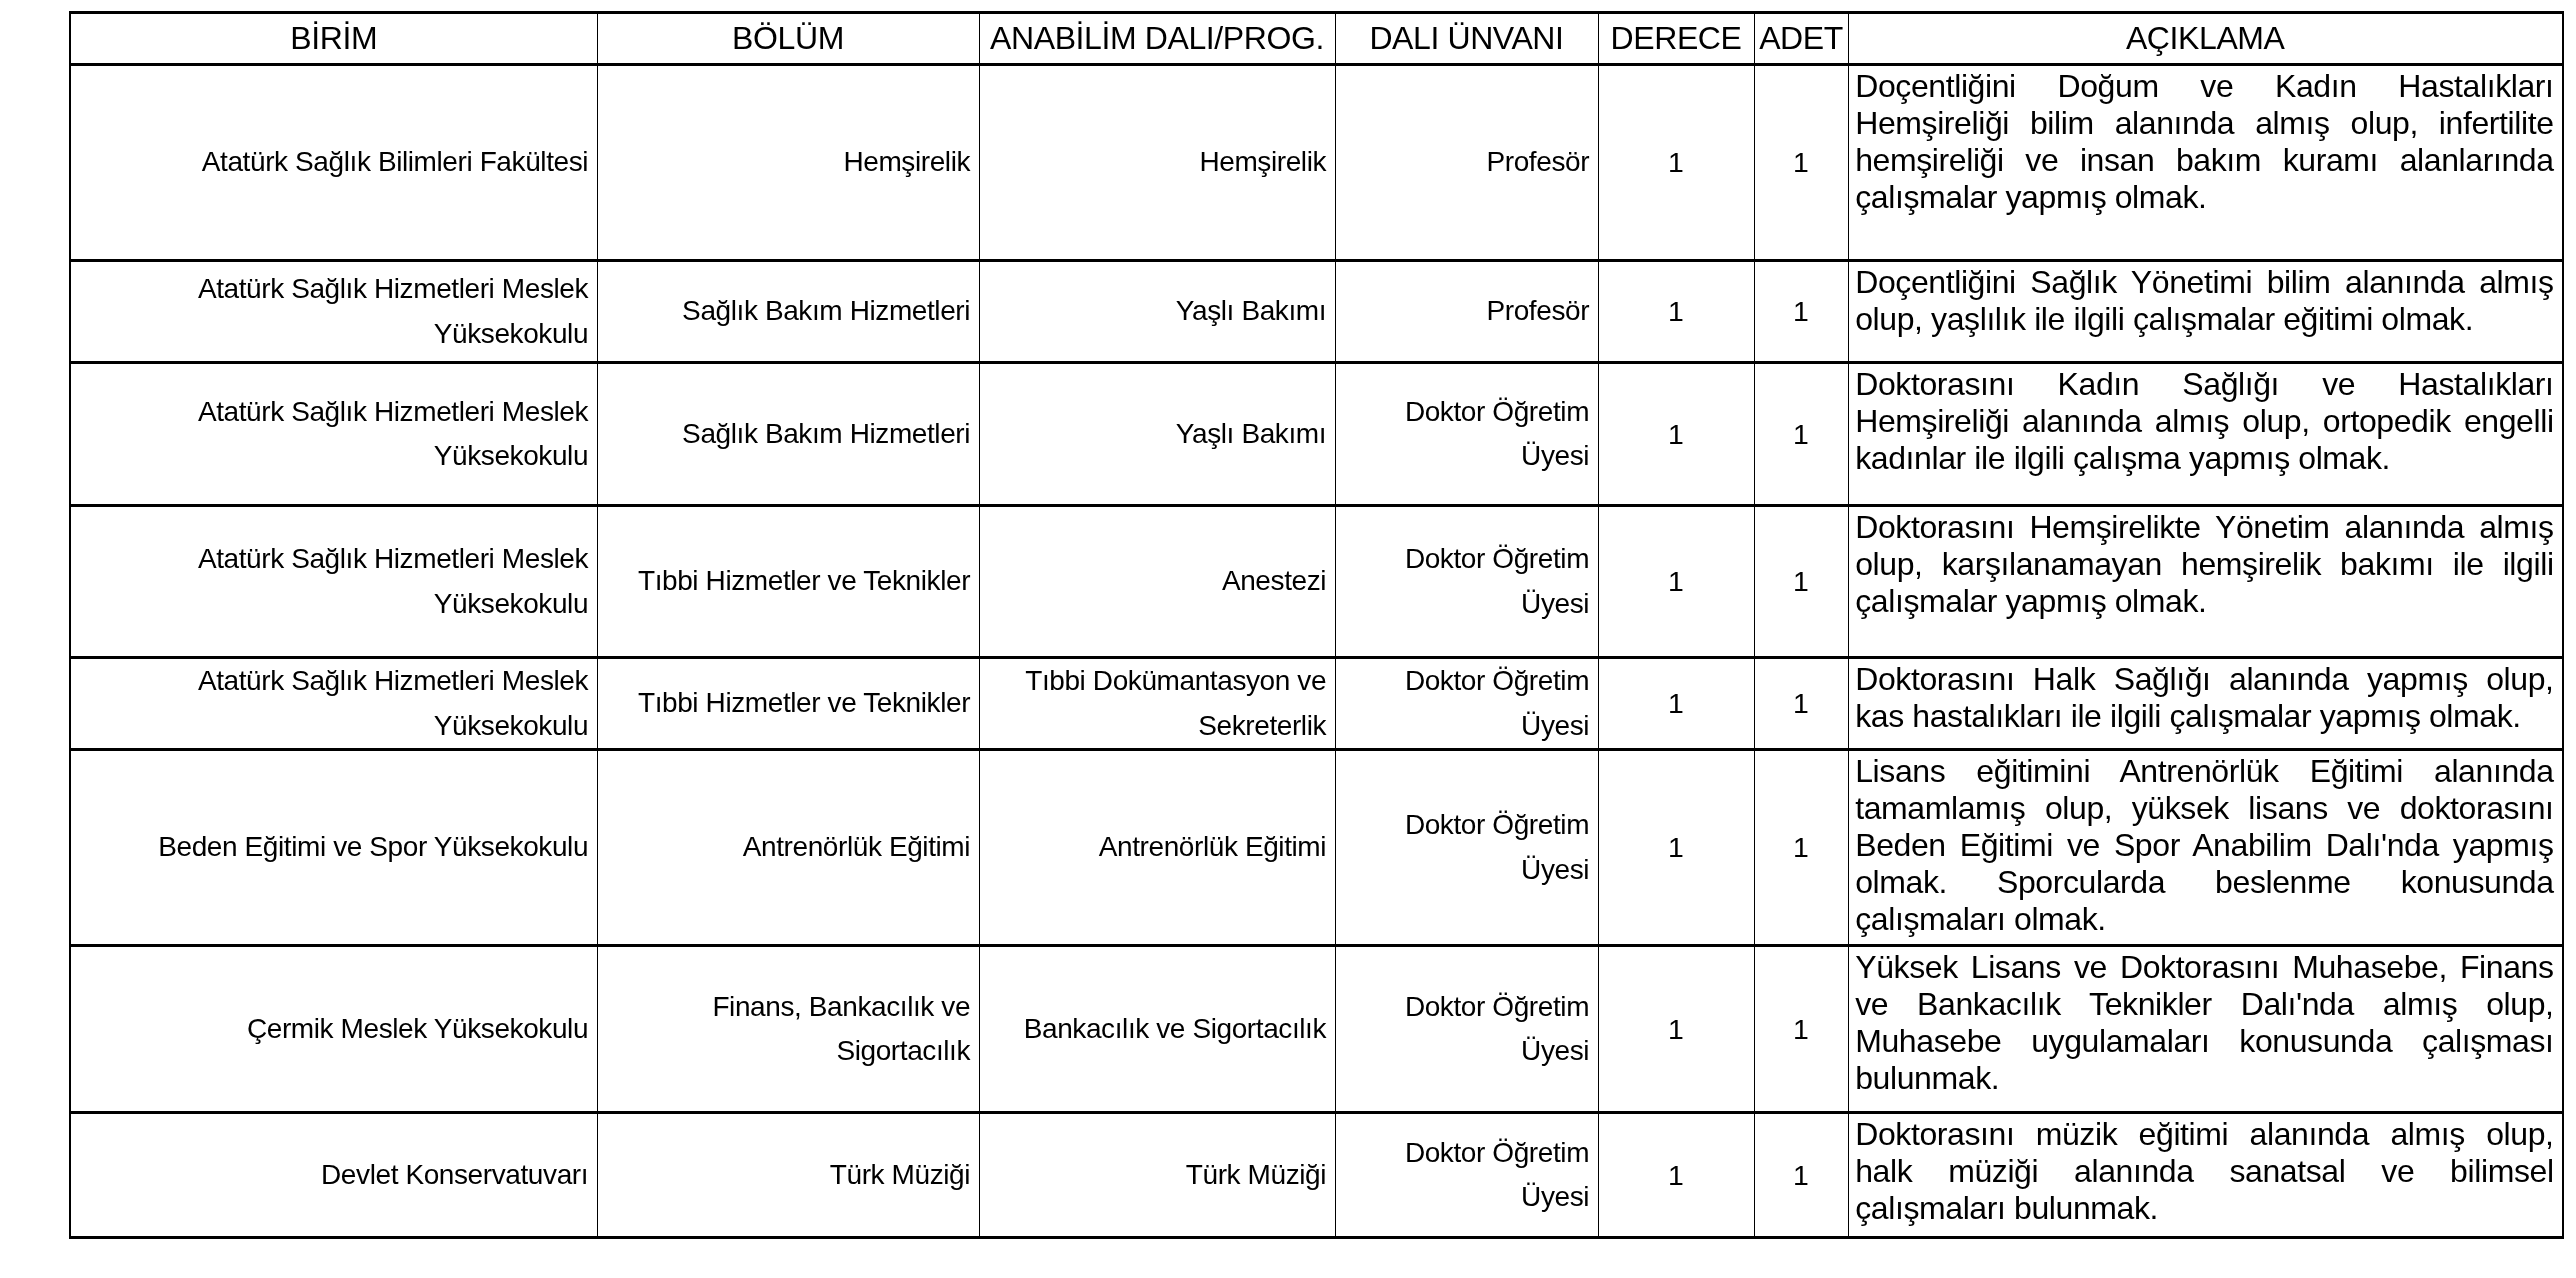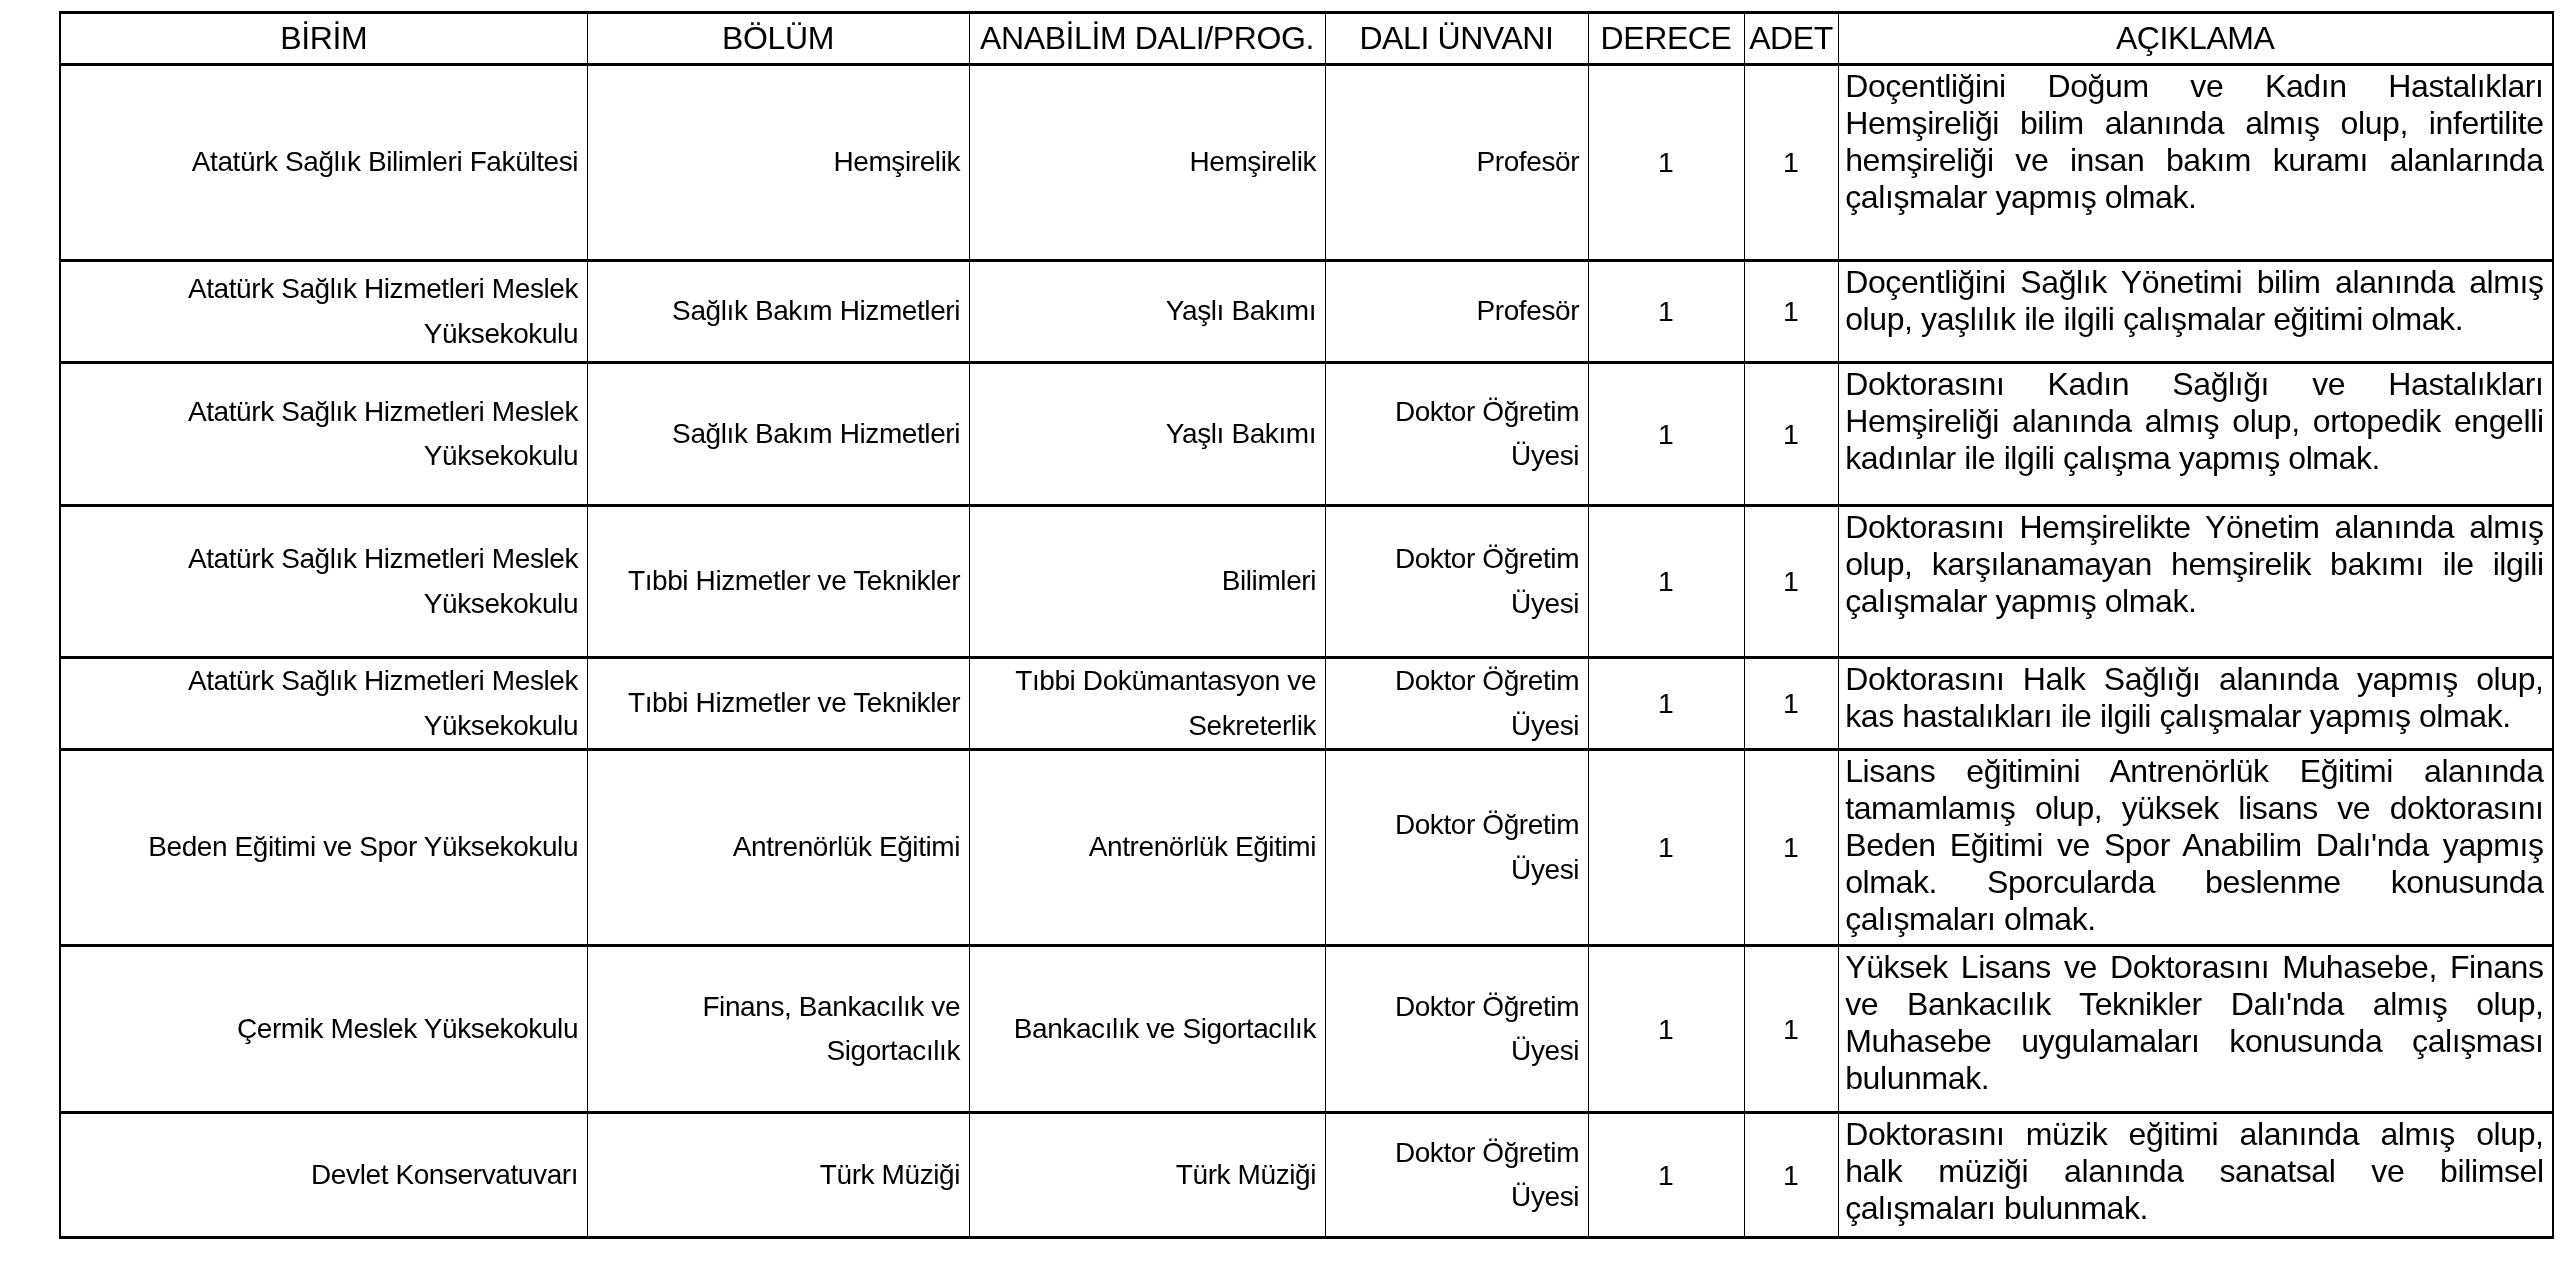--- a/index.html
+++ b/index.html
@@ -10,21 +10,21 @@
   }
   body {
     width: 2576px;
     height: 1278px;
     position: relative;
     font-family: "Liberation Sans", "DejaVu Sans", sans-serif;
     color: #000000;
   }
   table.kadro {
     position: absolute;
-    left: 59px;
+    left: 69px;
     top: 11px;
     width: 2493px;
     border-collapse: collapse;
     table-layout: fixed;
     background: #ffffff;
   }
   table.kadro th,
   table.kadro td {
     border-left: 1.7px solid #000;
     border-right: 1.7px solid #000;
@@ -124,21 +124,21 @@
       <td class="c">Sağlık Bakım Hizmetleri</td>
       <td class="c">Yaşlı Bakımı</td>
       <td class="c">Doktor Öğretim Üyesi</td>
       <td class="num">1</td>
       <td class="num">1</td>
       <td class="desc">Doktorasını Kadın Sağlığı ve Hastalıkları Hemşireliği alanında almış olup, ortopedik engelli kadınlar ile ilgili çalışma yapmış olmak.</td>
     </tr>
     <tr class="row-3">
       <td class="c">Atatürk Sağlık Hizmetleri Meslek Yüksekokulu</td>
       <td class="c">Tıbbi Hizmetler ve Teknikler</td>
-      <td class="c">Bilimleri</td>
+      <td class="c">Anestezi</td>
       <td class="c">Doktor Öğretim Üyesi</td>
       <td class="num">1</td>
       <td class="num">1</td>
       <td class="desc">Doktorasını Hemşirelikte Yönetim alanında almış olup, karşılanamayan hemşirelik bakımı ile ilgili çalışmalar yapmış olmak.</td>
     </tr>
     <tr class="row-4">
       <td class="c">Atatürk Sağlık Hizmetleri Meslek Yüksekokulu</td>
       <td class="c">Tıbbi Hizmetler ve Teknikler</td>
       <td class="c">Tıbbi Dokümantasyon ve Sekreterlik</td>
       <td class="c">Doktor Öğretim Üyesi</td>

